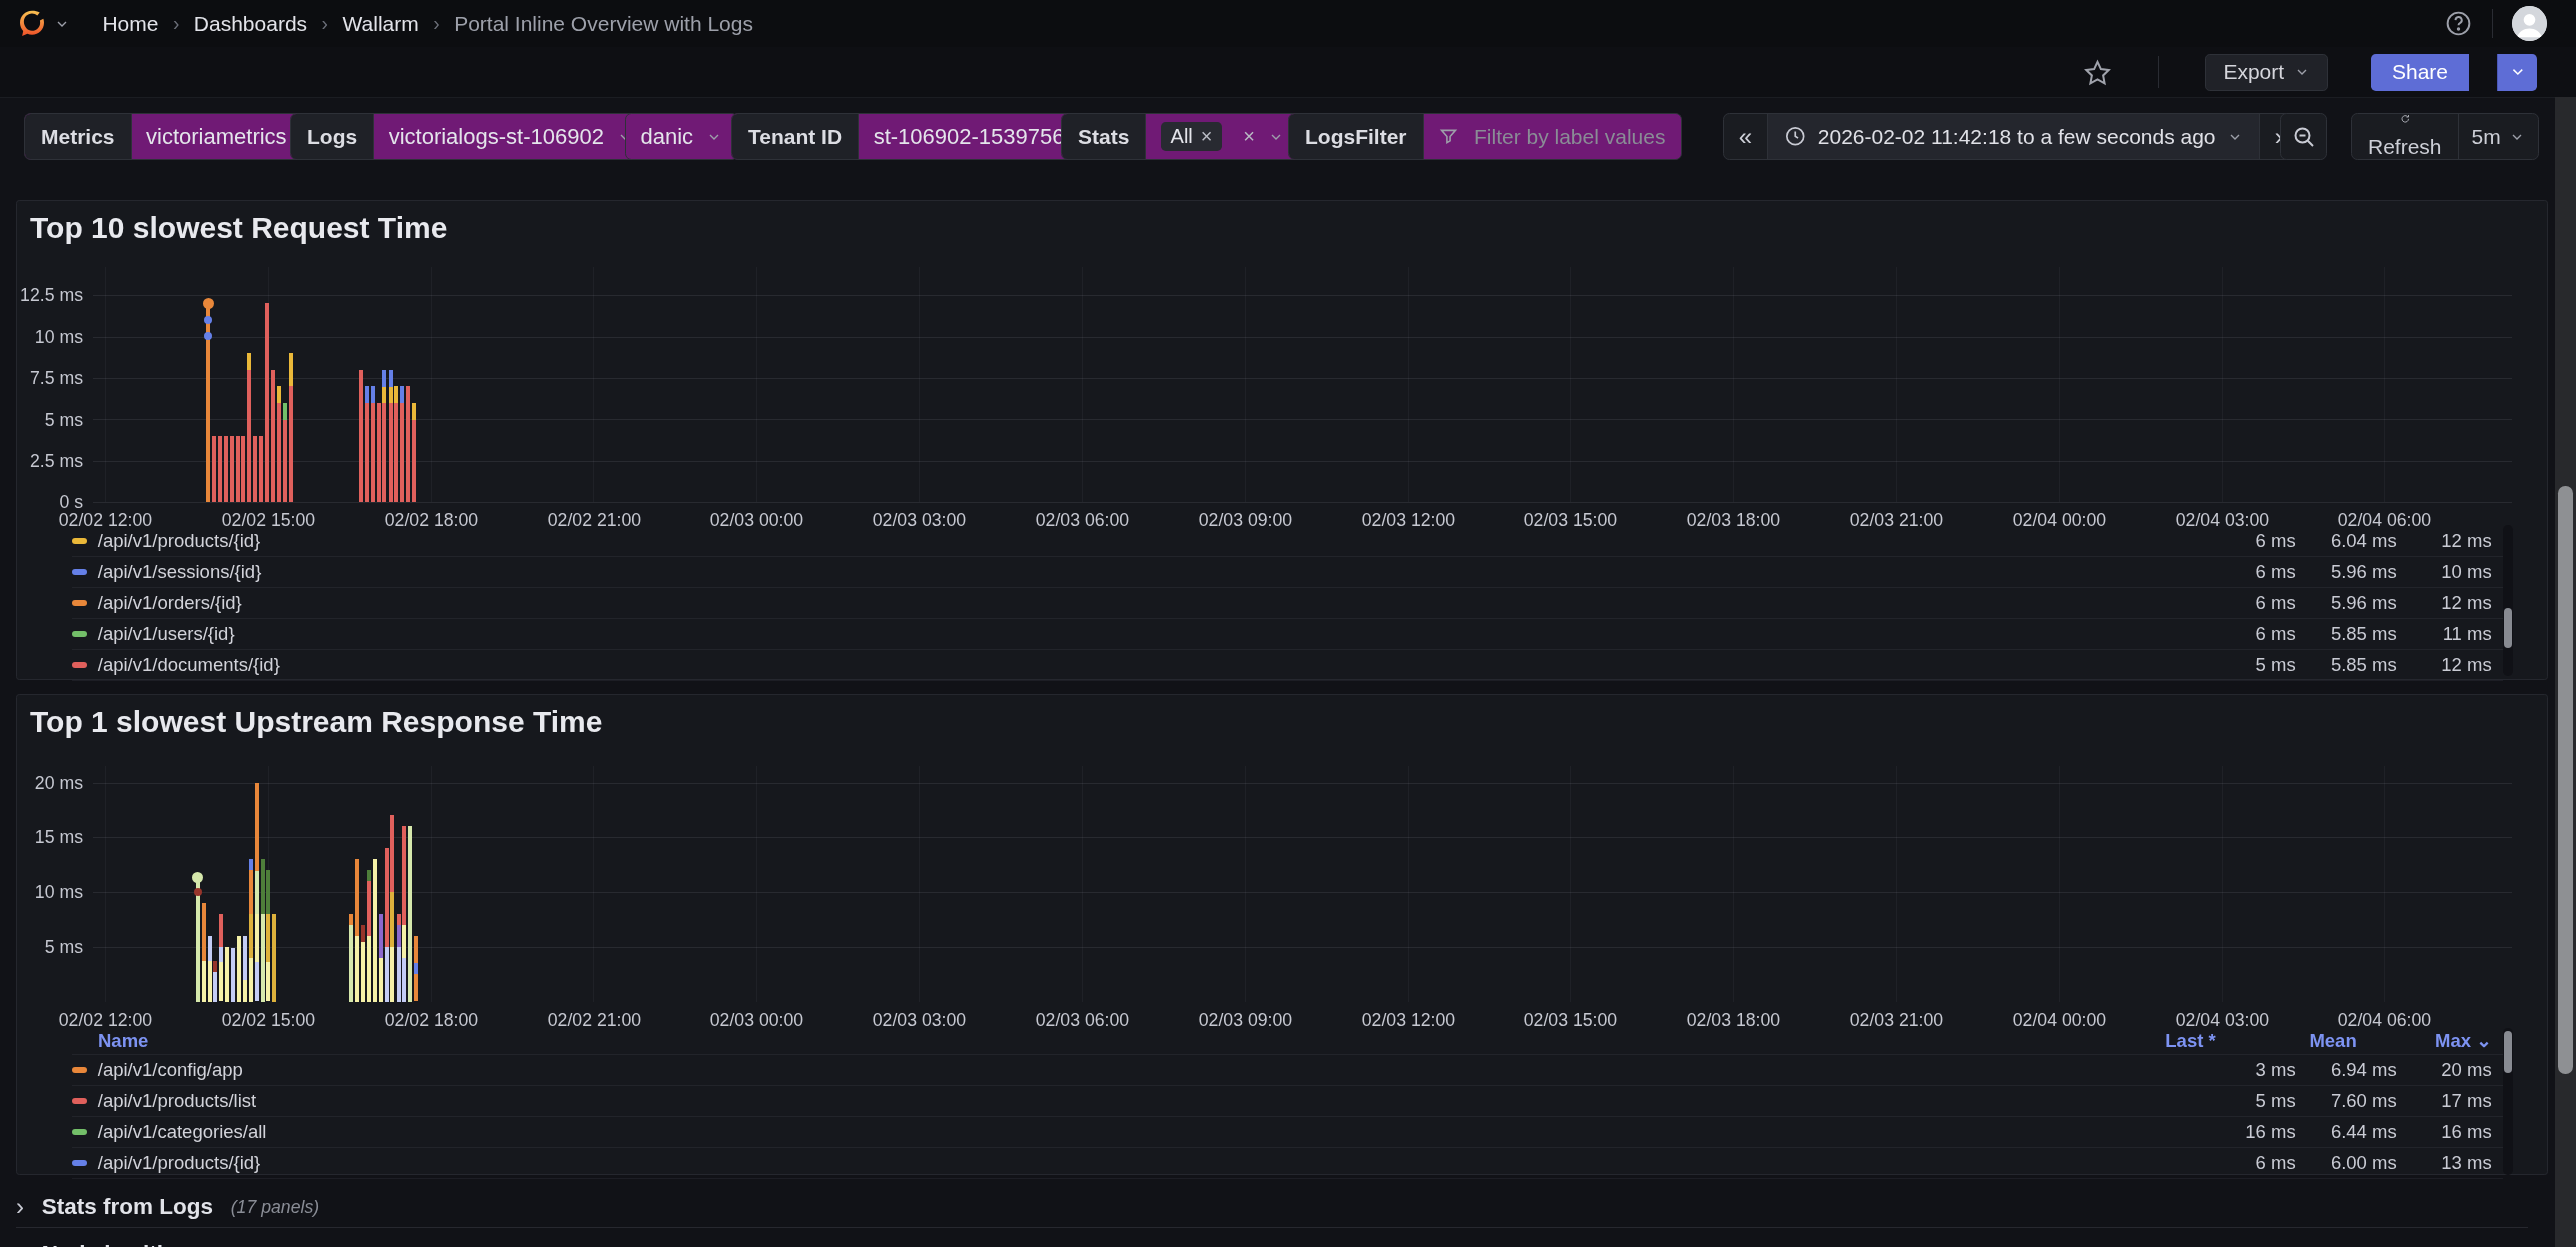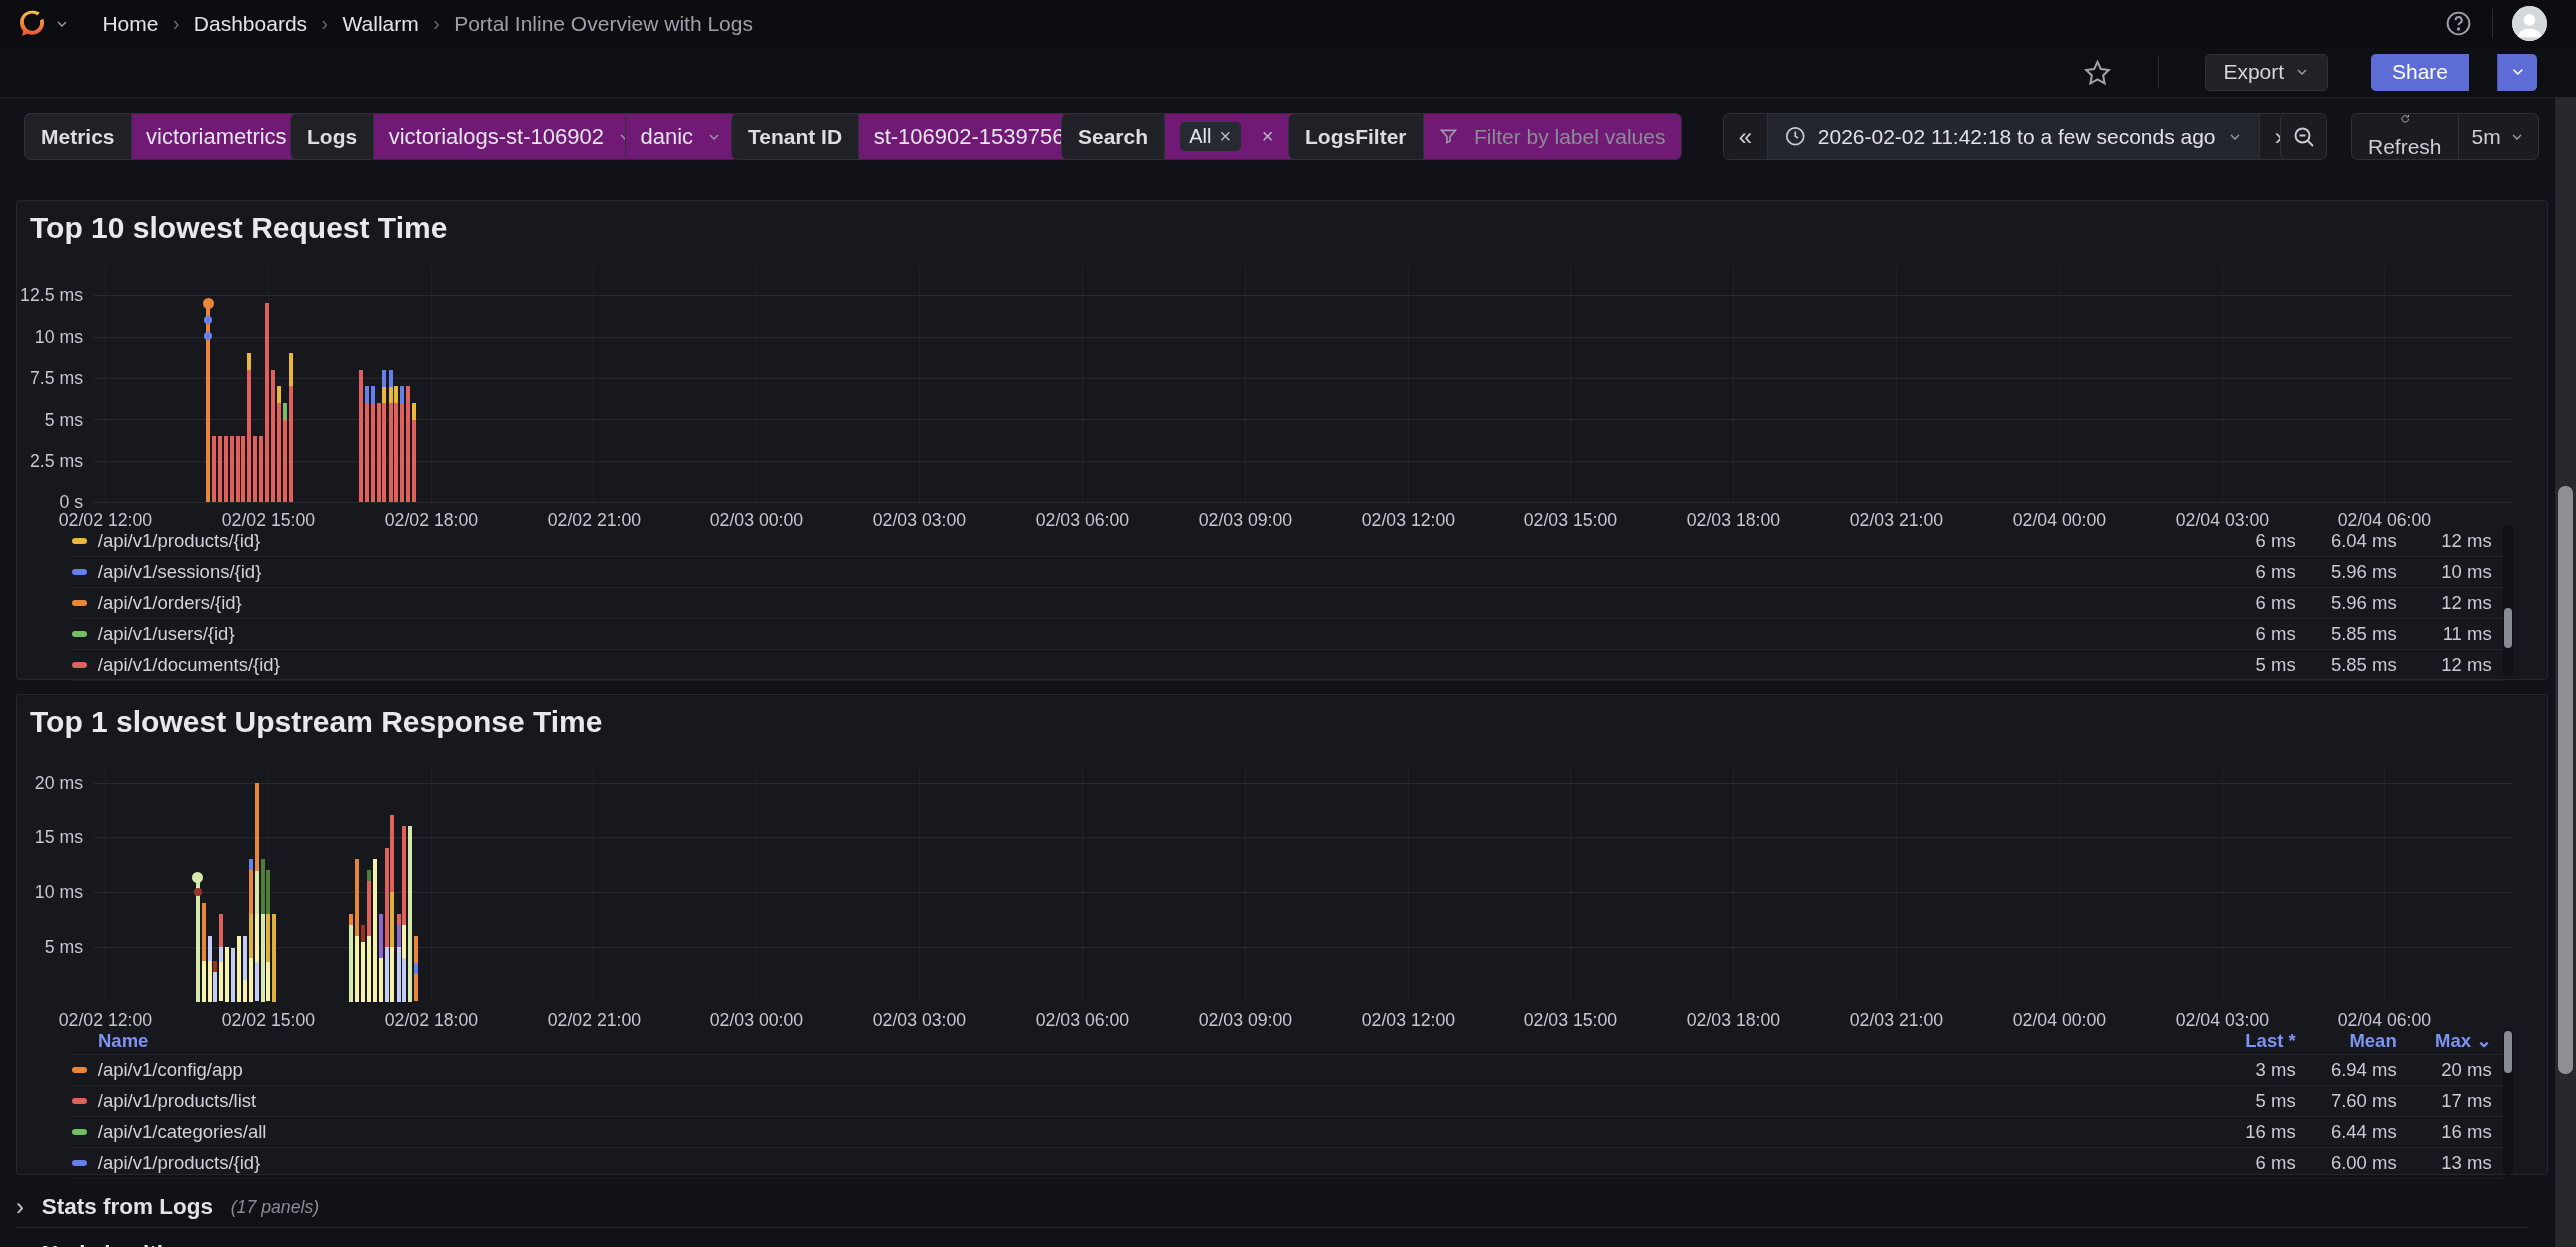--- a/index.html
+++ b/index.html
@@ -64,21 +64,21 @@
   .bar{position:absolute;}
   .dot{position:absolute;border-radius:50%;}
   
   .legend{position:absolute;font-size:18.5px;}
   .lrow{display:grid;grid-template-columns:1fr 121px 101px 95px;align-items:center;height:30px;
         border-bottom:0.8px solid rgba(204,204,220,0.07);cursor:pointer;}
   .lname{display:flex;align-items:center;gap:11.3px;color:#D2D3DA;white-space:nowrap;overflow:hidden;}
   .swatch{width:14.5px;height:5.6px;border-radius:3.2px;flex:none;}
   .lval{text-align:right;color:#C9CBD4;padding-right:11.3px;white-space:nowrap;}
   .lhead{display:grid;grid-template-columns:1fr 121px 101px 95px;align-items:center;height:27px;
-         border-bottom:0.8px solid rgba(204,204,220,0.07);color:#7D93F2;font-weight:600;}
+         border-bottom:0.8px solid rgba(204,204,220,0.07);color:#7D93F2;font-weight:600;gap:40px;}
   .lhead .hname{padding-left:26px;cursor:pointer;}
   .lhead .hval{text-align:right;padding-right:11.3px;cursor:pointer;white-space:nowrap;}
   .legend-sb{position:absolute;width:9.7px;border-radius:4.8px;background:#101116;}
   .legend-sb .thumb{position:absolute;left:0.8px;width:8px;border-radius:4px;background:#888B92;}
   
   .rowheader{position:absolute;left:16px;display:flex;align-items:center;gap:17.7px;cursor:pointer;}
   .row-chev{color:#C9CBD4;font-size:24px;line-height:1;}
   .row-title{font-size:22.5px;font-weight:700;color:#E2E3E9;}
   .row-count{font-size:17.7px;font-style:italic;color:#8A8D96;}
   .row-divider{position:absolute;left:16px;right:48px;height:0.8px;background:rgba(204,204,220,0.12);}
@@ -191,21 +191,21 @@
   <div class="ctrl" style="left:731px;">
     <span class="lbl">Tenant ID</span>
     <span class="val">
       <span>st-106902-1539756</span>
       <svg width="16" height="16" viewBox="0 0 24 24" fill="none" stroke="#9DA0AA" stroke-width="2">
           <polyline points="6,9 12,15 18,9"></polyline>
         </svg>
     </span>
   </div>
   <div class="ctrl" style="left:1061px;">
-    <span class="lbl">Search</span>
+    <span class="lbl">Stats</span>
     <span class="val">
       <span class="chip">
         <span>All</span>
         <span class="x-glyph">×</span>
       </span>
       <span class="x-glyph" style="margin-left:8px;">×</span>
       <svg width="16" height="16" viewBox="0 0 24 24" fill="none" stroke="#9DA0AA" stroke-width="2">
           <polyline points="6,9 12,15 18,9"></polyline>
         </svg>
     </span>

